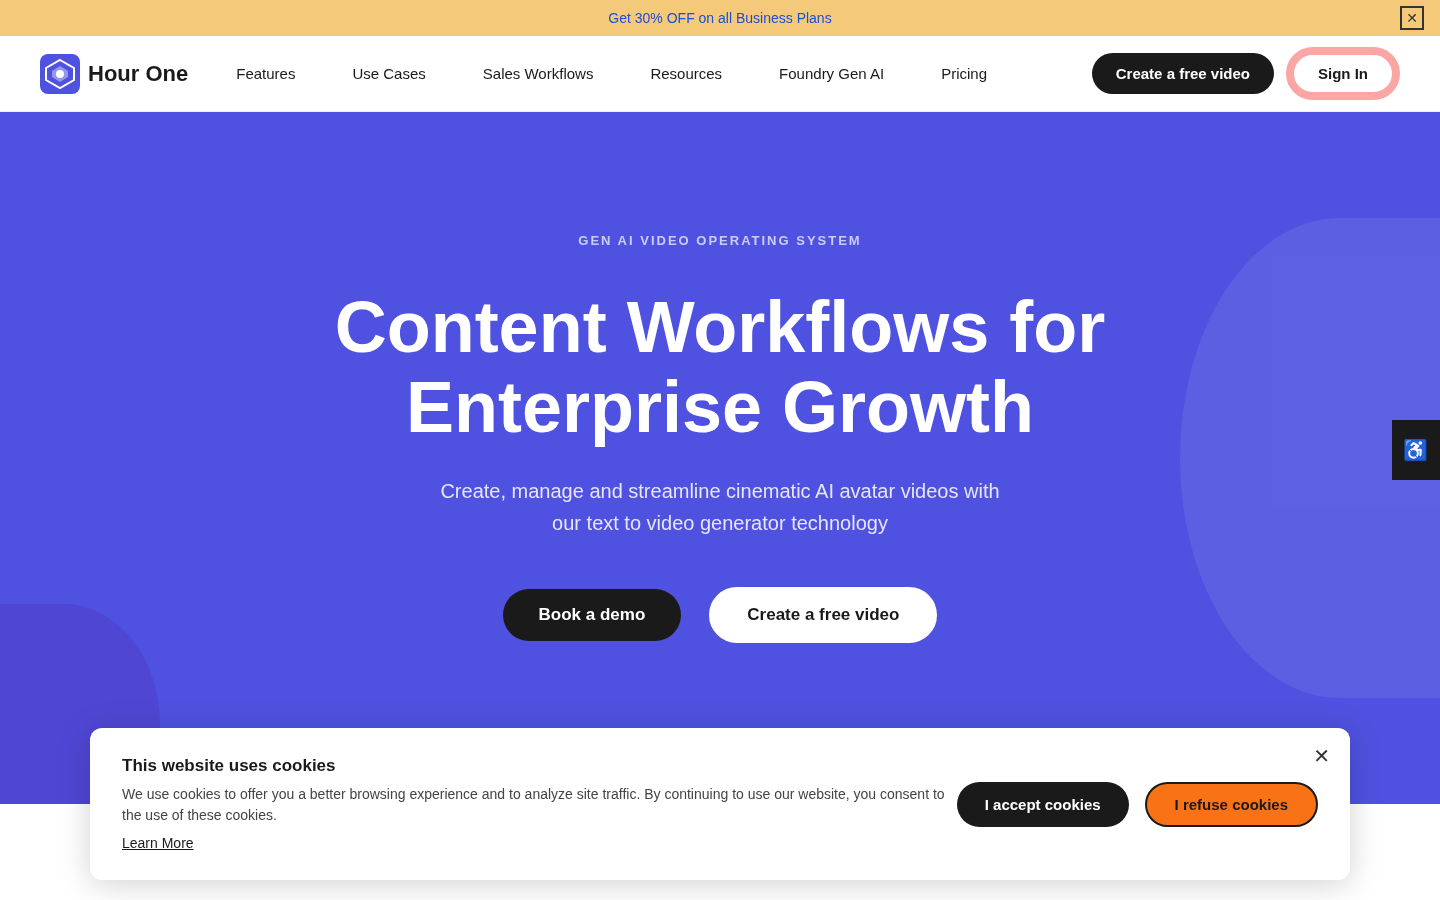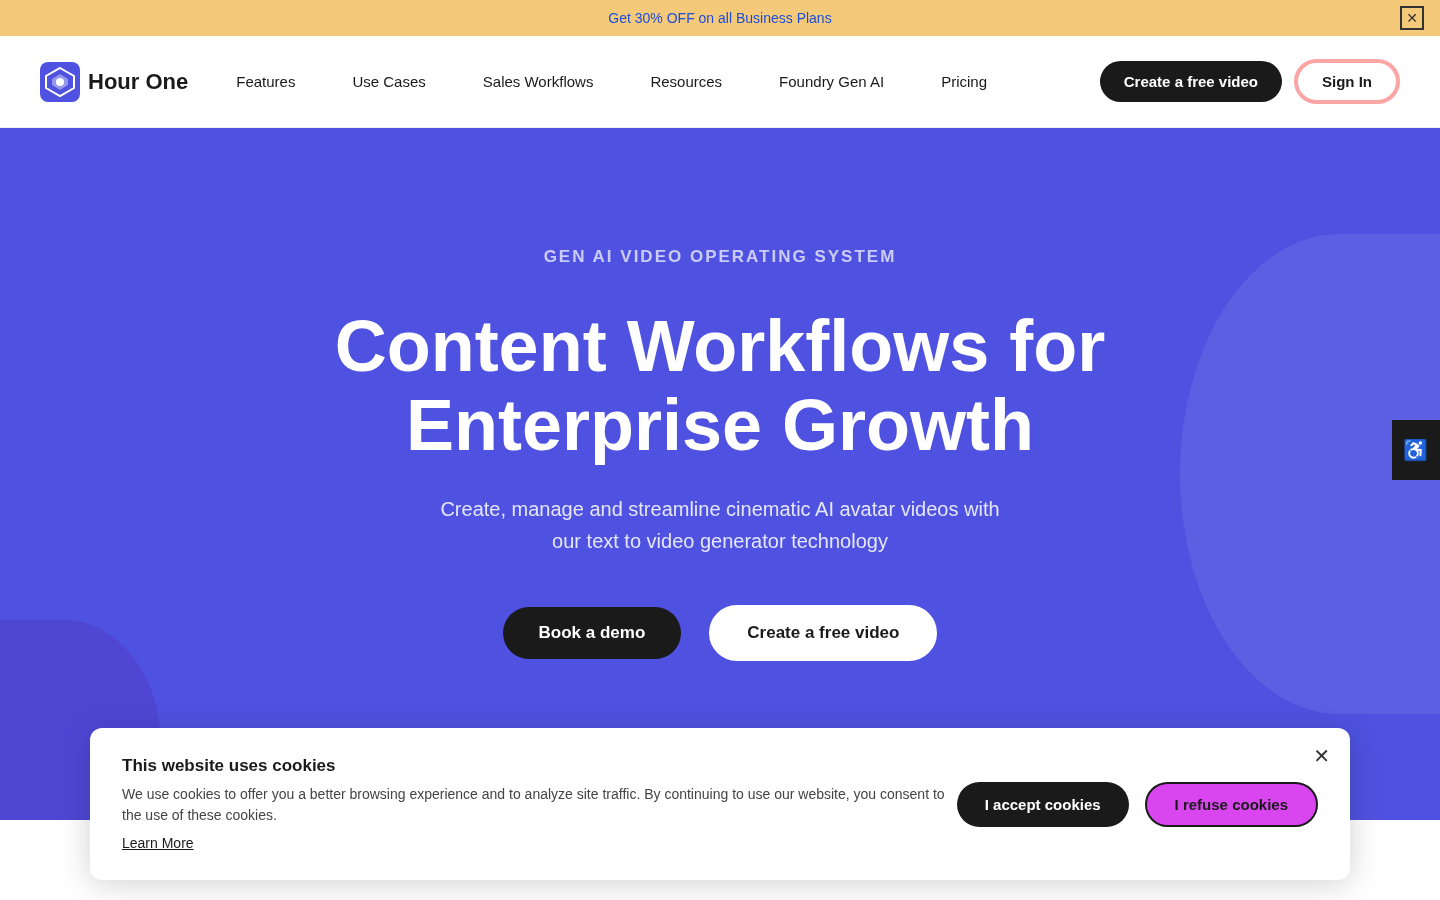--- a/index.html
+++ b/index.html
@@ -30,21 +30,21 @@
       display: flex;
       align-items: center;
       justify-content: center;
       font-size: 14px;
       color: #333;
     }
 
     
     .navbar {
       background: #fff;
-      height: 92px;
+      height: 76px;
       display: flex;
       align-items: center;
       padding: 0 40px;
       border-bottom: 1px solid #eee;
     }
     .logo {
       display: flex;
       align-items: center;
       gap: 8px;
       text-decoration: none;
@@ -83,21 +83,21 @@
       border: none;
       border-radius: 50px;
       padding: 12px 24px;
       font-size: 15px;
       font-weight: 600;
       cursor: pointer;
     }
     .btn-signin {
       background: #fff;
       color: #1a1a1a;
-      border: 4px solid #fca5a5;
+      border: 8px solid #fca5a5;
       border-radius: 50px;
       padding: 10px 24px;
       font-size: 15px;
       font-weight: 600;
       cursor: pointer;
     }
 
     
     .hero {
       background: #4f52e0;
@@ -116,21 +116,21 @@
       position: absolute;
       right: -60px;
       top: 50%;
       transform: translateY(-50%);
       width: 320px;
       height: 480px;
       background: rgba(255,255,255,0.08);
       border-radius: 50% 0 0 50%;
     }
     .hero-eyebrow {
-      font-size: 17px;
+      font-size: 13px;
       font-weight: 600;
       letter-spacing: 2px;
       color: rgba(255,255,255,0.7);
       margin-bottom: 40px;
       text-transform: uppercase;
     }
     .hero-title {
       font-size: 72px;
       font-weight: 800;
       color: #fff;
@@ -248,21 +248,21 @@
       color: #ffffff;
       border: none;
       border-radius: 50px;
       padding: 14px 28px;
       font-size: 15px;
       font-weight: 600;
       cursor: pointer;
       white-space: nowrap;
     }
     .btn-refuse {
-      background: #d946ef;
+      background: #f97316;
       color: #1a1a1a;
       border: 2px solid #1a1a1a;
       border-radius: 50px;
       padding: 12px 28px;
       font-size: 15px;
       font-weight: 600;
       cursor: pointer;
       white-space: nowrap;
     }
     .cookie-close {

